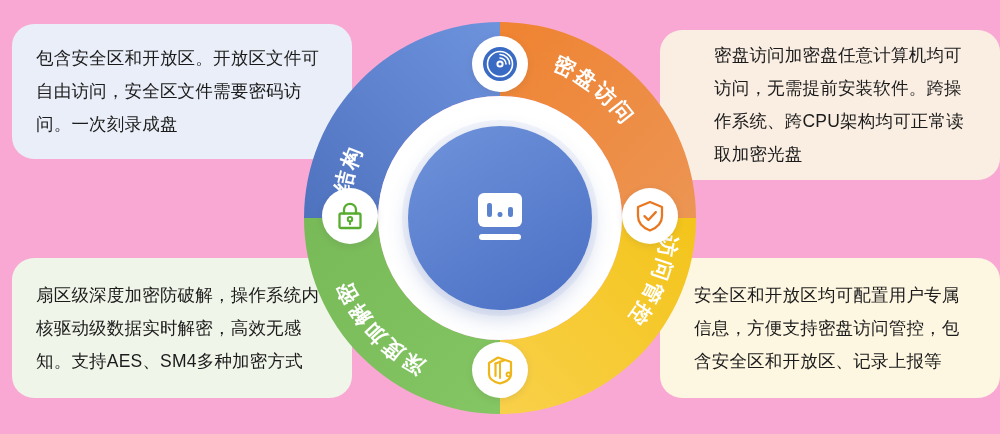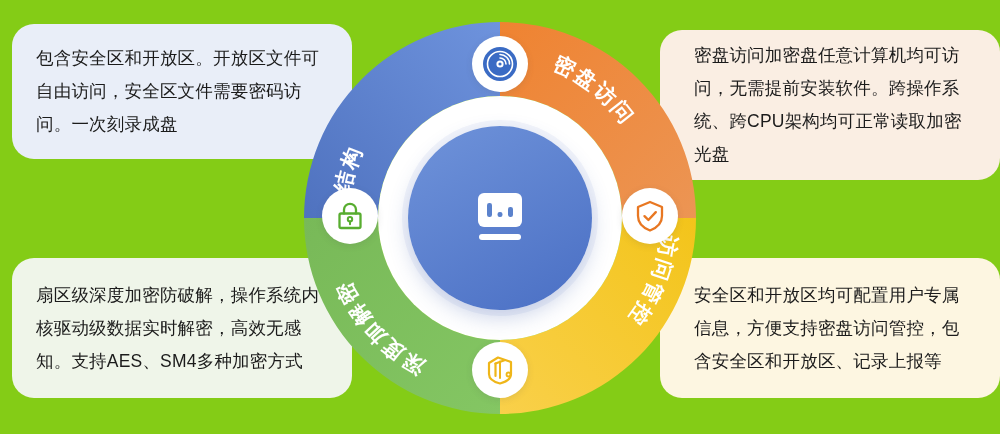--- a/index.html
+++ b/index.html
@@ -11,21 +11,21 @@
     height: 434px;
     background: #ffffff;
     font-family: "Liberation Sans", "DejaVu Sans", sans-serif;
     overflow: hidden;
     position: relative;
   }
   #stage {
     position: relative;
     width: 1000px;
     height: 434px;
-    background: #84cc16;
+    background: #f9a8d4;
     overflow: hidden;
   }
 
   
   .card {
     position: absolute;
     box-sizing: border-box;
     border-radius: 22px;
     padding: 26px 26px 26px 24px;
     display: flex;
@@ -55,21 +55,21 @@
     width: 340px; height: 140px;
     background: #eff5e9;
   }
   #card-br {
     left: 660px; top: 258px;
     width: 340px; height: 140px;
     background: #fdf6e1;
     padding-left: 34px;
   }
   #card-tl p { width: 300px; }
-  #card-tr p { width: 300px; }
+  #card-tr p { width: 300px; margin-left: 20px; }
   #card-bl p { width: 310px; }
   #card-br p { width: 300px; }
 
   
   #donut-wrap {
     position: absolute;
     left: 302px;
     top: 20px;
     width: 396px;
     height: 396px;

